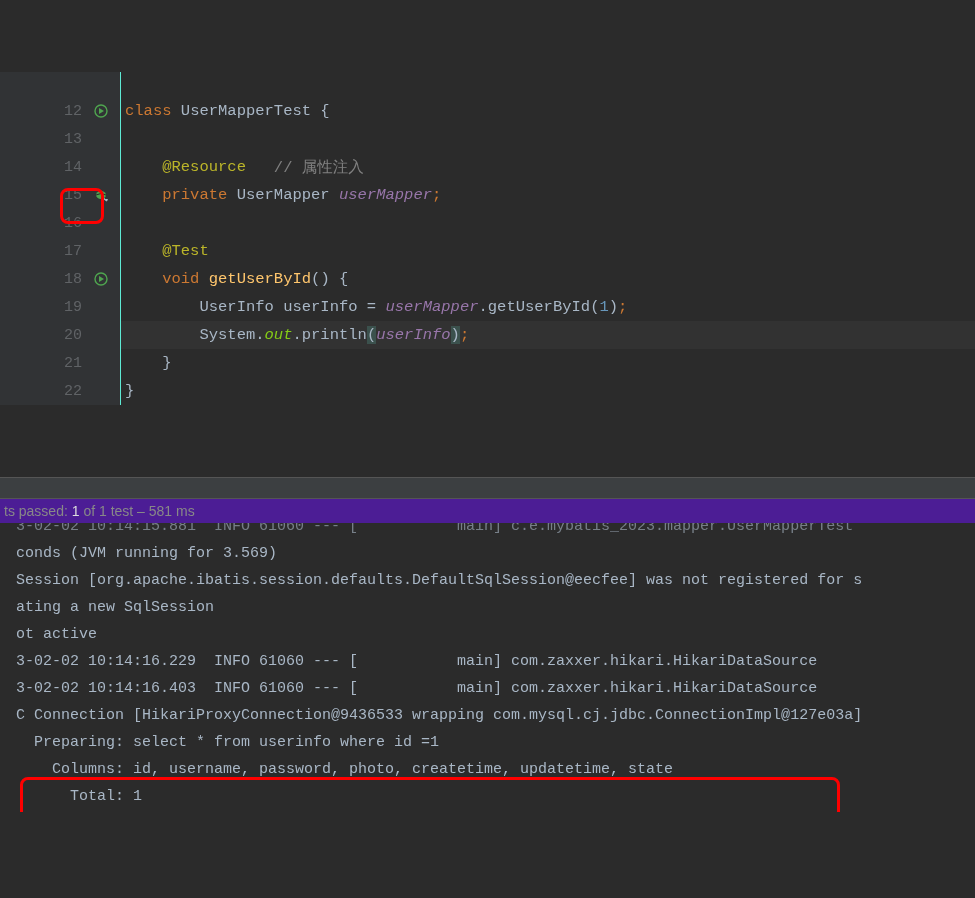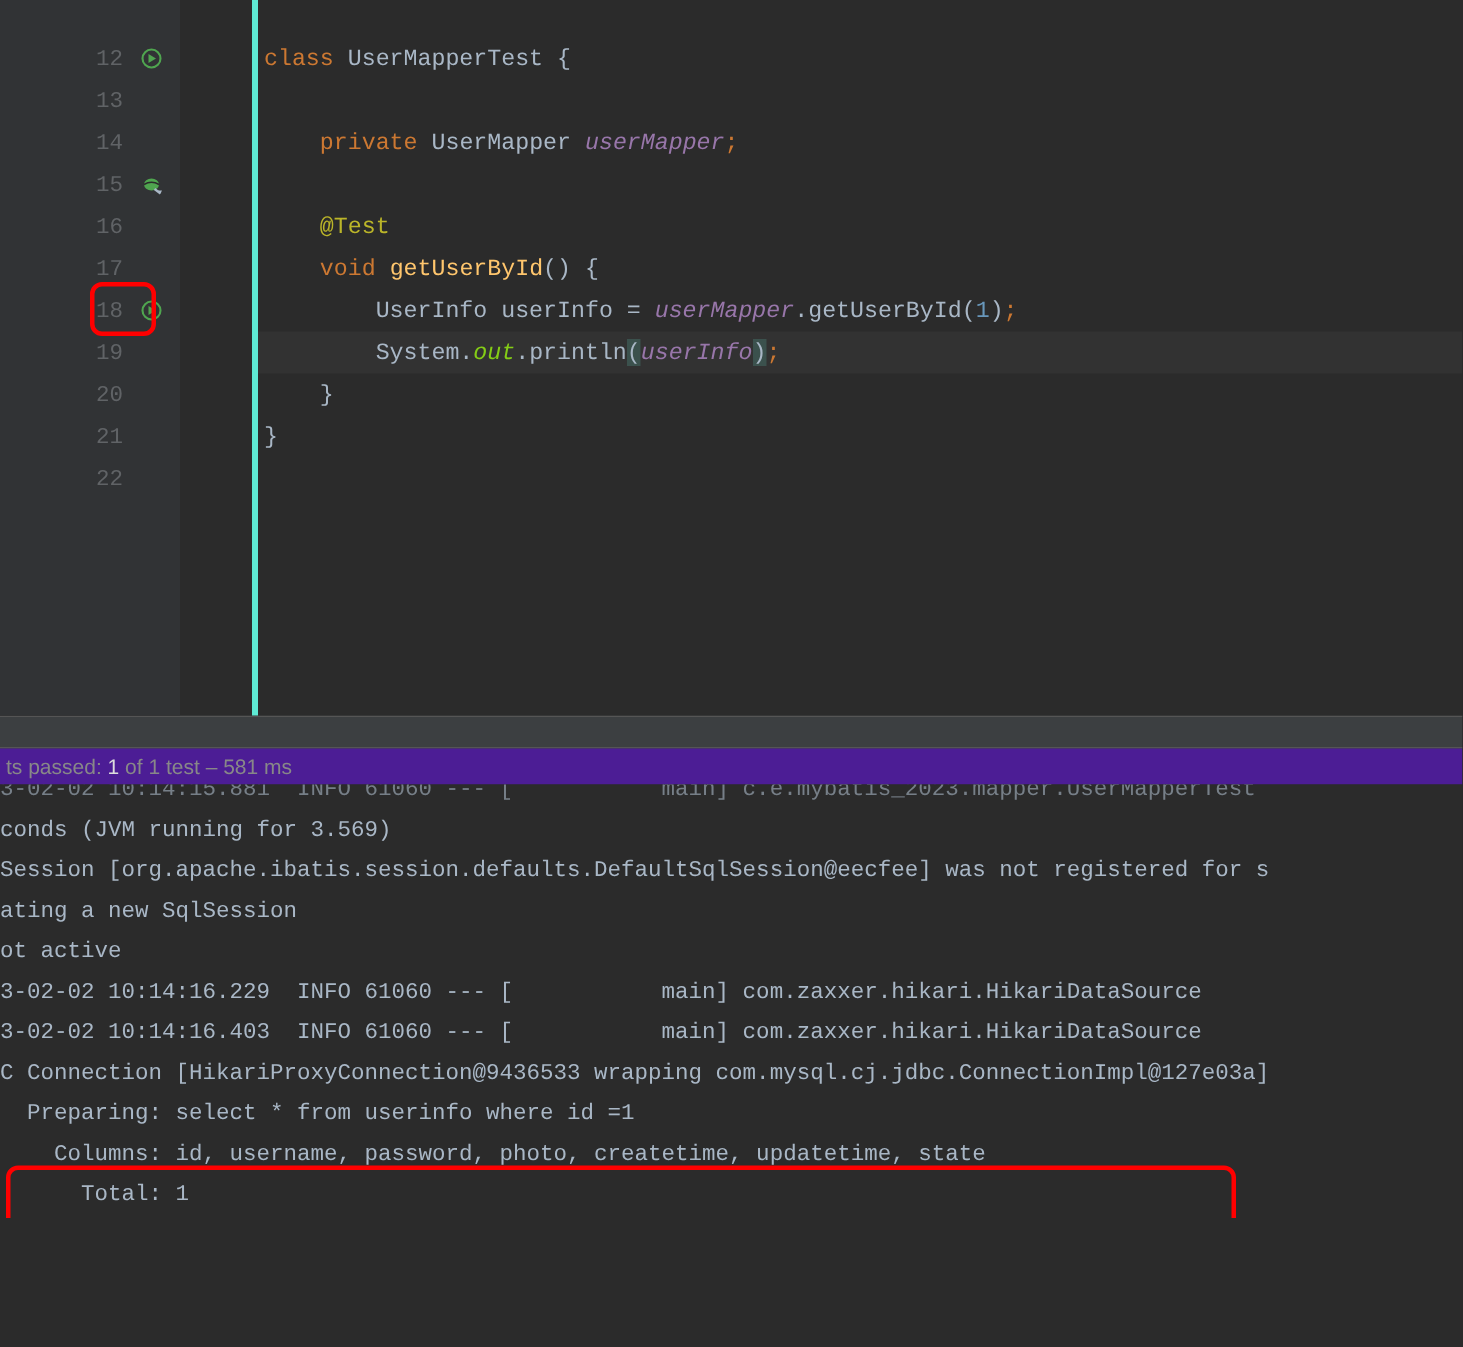--- a/index.html
+++ b/index.html
@@ -10,20 +10,21 @@
       width: 975px;
       height: 898px;
       overflow: hidden;
       position: relative;
     }
     .editor-container {
       display: flex;
       height: 477px;
       background: #2b2b2b;
       position: relative;
+      align-items: center;
     }
     .gutter {
       width: 120px;
       background: #313335;
       display: flex;
       flex-direction: column;
       padding-top: 25px;
     }
     .gutter-row {
       height: 28px;
@@ -53,22 +54,21 @@
       border: 3px solid #ff0000;
       border-radius: 8px;
       pointer-events: none;
       z-index: 10;
     }
     .code-area {
       flex: 1;
       padding-top: 25px;
       font-size: 15.5px;
       position: relative;
-      border-left: 4px solid #5eead4;
-      margin-left: 48px;
+      border-left: 1px solid #5eead4;
     }
     .code-line {
       height: 28px;
       display: flex;
       align-items: center;
       white-space: pre;
       padding-left: 4px;
     }
     .highlight-line {
       background: #323232;
@@ -97,20 +97,21 @@
       font-family: Arial, sans-serif;
     }
     .test-status .pass { color: #ddd; }
     .console {
       background: #2b2b2b;
       padding: 2px 0;
       font-size: 15px;
       line-height: 1.8;
       overflow: hidden;
       position: relative;
+      margin-left: 16px;
     }
     .console-line {
       white-space: pre;
       color: #a9b7c6;
       padding-left: 0;
     }
     .row-highlight {
       background: #214283;
       color: #a9b7c6;
     }
@@ -178,20 +179,21 @@
         <span class="line-num">21</span>
       </div>
       <div class="gutter-row">
         <span class="line-num">22</span>
       </div>
     </div>
   <div class="code-area">
 
   <div class="code-line"><span class="kw-orange">class</span><span> </span><span class="kw-type">UserMapperTest</span><span> {</span></div>
       <div class="code-line"></div>
+      <div class="code-line"><span>    </span><span class="kw-annot">@Resource</span><span>   </span><span class="kw-comment">// 属性注入</span></div>
       <div class="code-line"><span>    </span><span class="kw-orange">private</span><span> </span><span class="kw-type">UserMapper</span><span> </span><span class="kw-field">userMapper</span><span class="kw-orange">;</span></div>
       <div class="code-line"></div>
       <div class="code-line"><span>    </span><span class="kw-annot">@Test</span></div>
       <div class="code-line"><span>    </span><span class="kw-orange">void</span><span> </span><span class="kw-method">getUserById</span><span>() {</span></div>
       <div class="code-line"><span>        </span><span class="kw-type">UserInfo</span><span> userInfo = </span><span class="kw-field">userMapper</span><span>.</span><span class="kw-call">getUserById</span><span>(</span><span class="kw-num">1</span><span>)</span><span class="kw-orange">;</span></div>
       <div class="code-line highlight-line"><span>        </span><span class="kw-type">System</span><span>.</span><span class="kw-static">out</span><span>.println</span><span class="paren-hl">(</span><span class="kw-field">userInfo</span><span class="paren-hl">)</span><span class="kw-orange">;</span></div>
       <div class="code-line"><span>    }</span></div>
       <div class="code-line"><span>}</span></div>
     </div>
   <div class="red-box" style="left:60px; top:188px; width:44px; height:36px;"></div>

